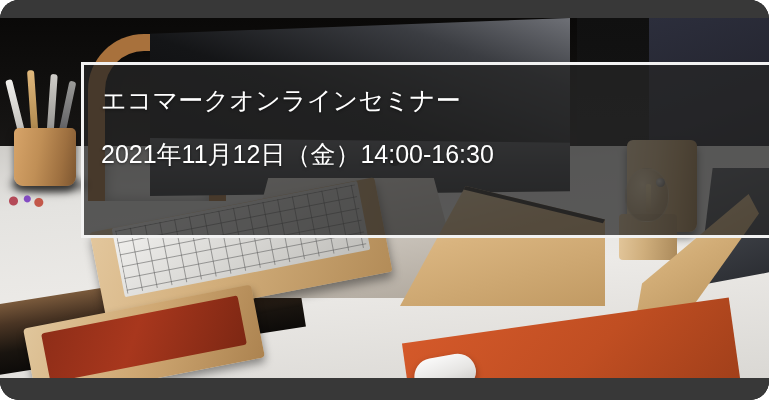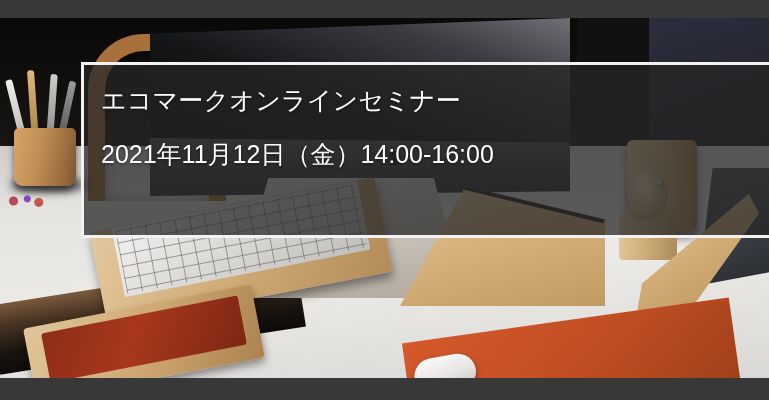--- a/index.html
+++ b/index.html
@@ -10,20 +10,21 @@
   body {
     font-family: "Liberation Sans", "DejaVu Sans", sans-serif;
   }
 
   .banner {
     position: relative;
     width: 769px;
     height: 400px;
     overflow: hidden;
     background: #000;
+    border-radius: 19px;
   }
 
   
   .band {
     position: absolute;
     left: 0;
     width: 100%;
     background: #383838;
     z-index: 40;
   }
@@ -381,17 +382,17 @@
     <div class="pen p3"></div>
     <div class="pen p4"></div>
     <div class="pencup"></div>
     <div class="clips"></div>
 
   </div>
 
   <div class="overlay">
     <div class="overlay-inner">
       <div class="title-line">エコマークオンラインセミナー</div>
-      <div class="datetime">2021年11月12日（金）14:00-16:00</div>
+      <div class="datetime">2021年11月12日（金）14:00-16:30</div>
     </div>
   </div>
 
 </div>
 
 </body></html>

